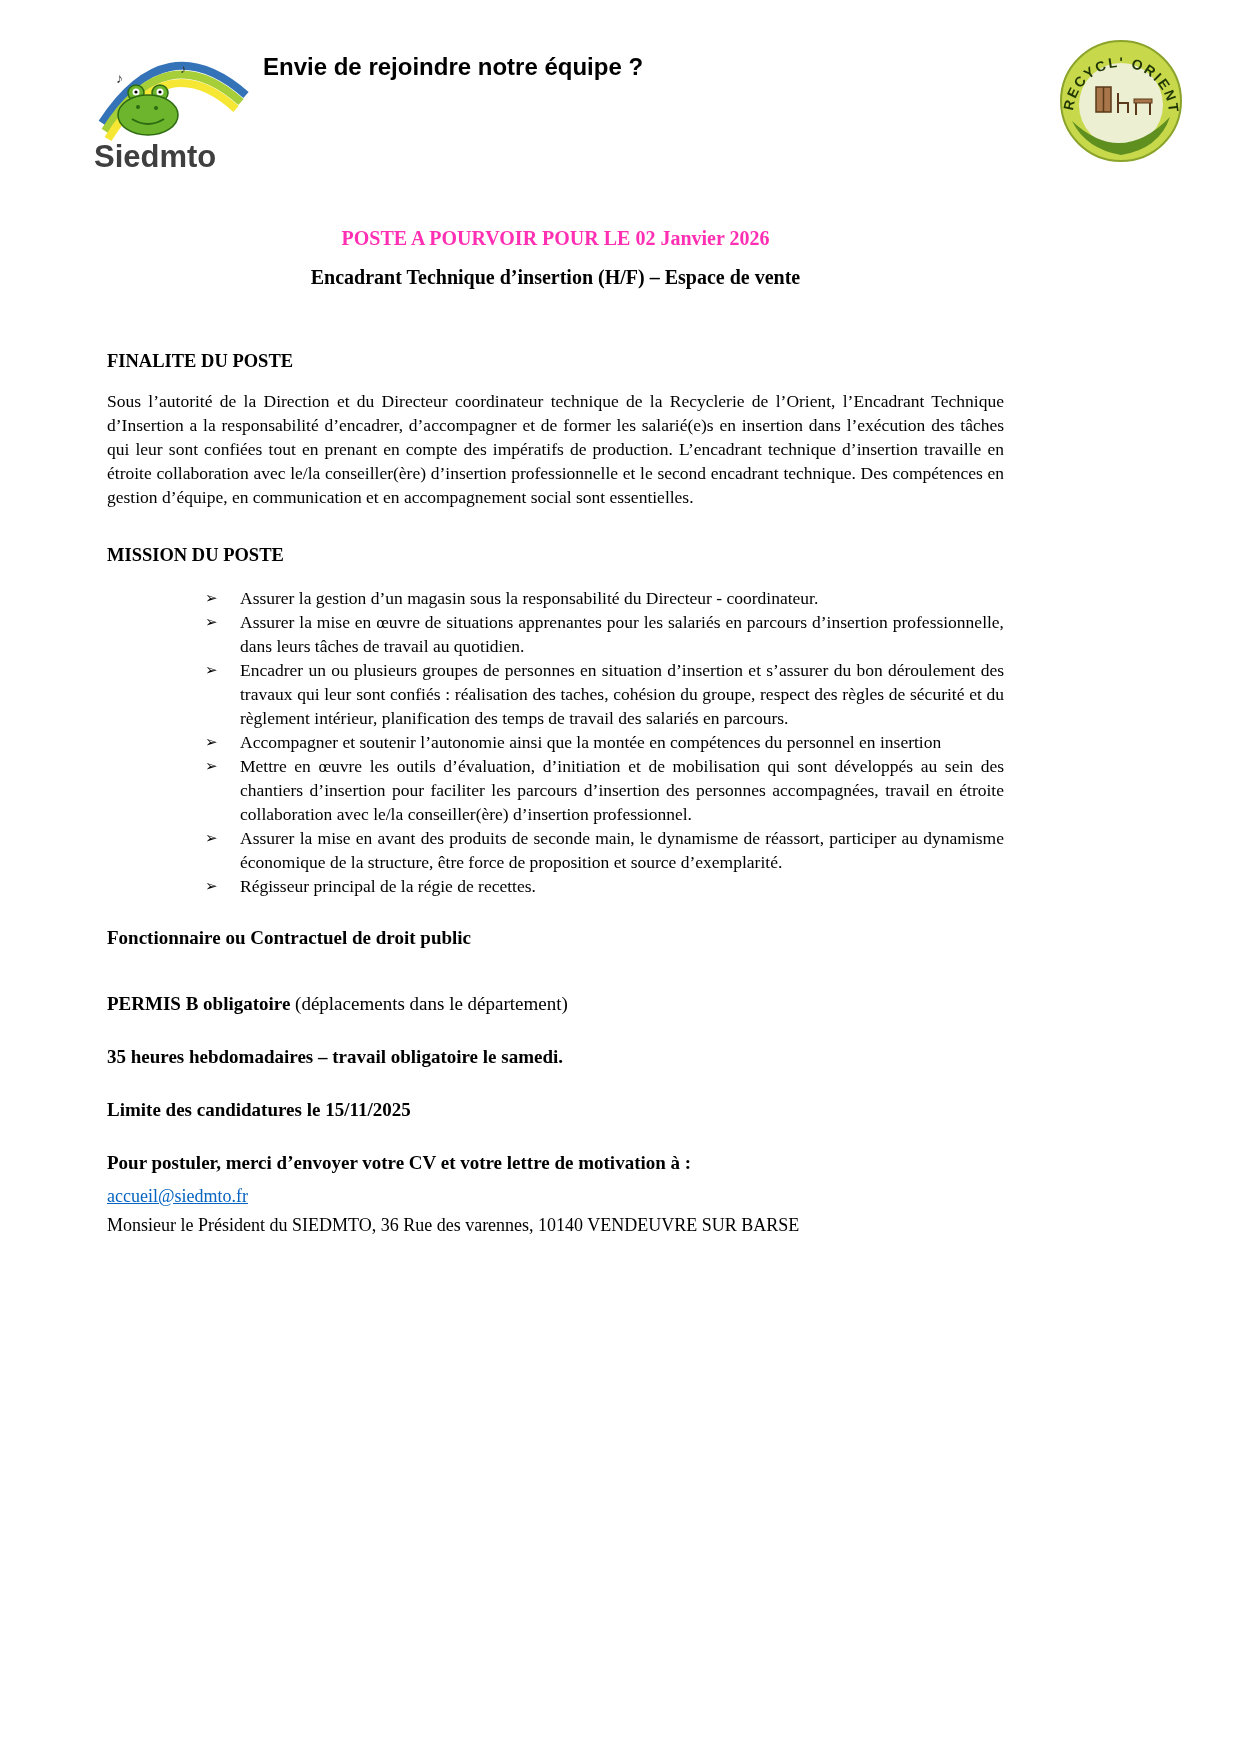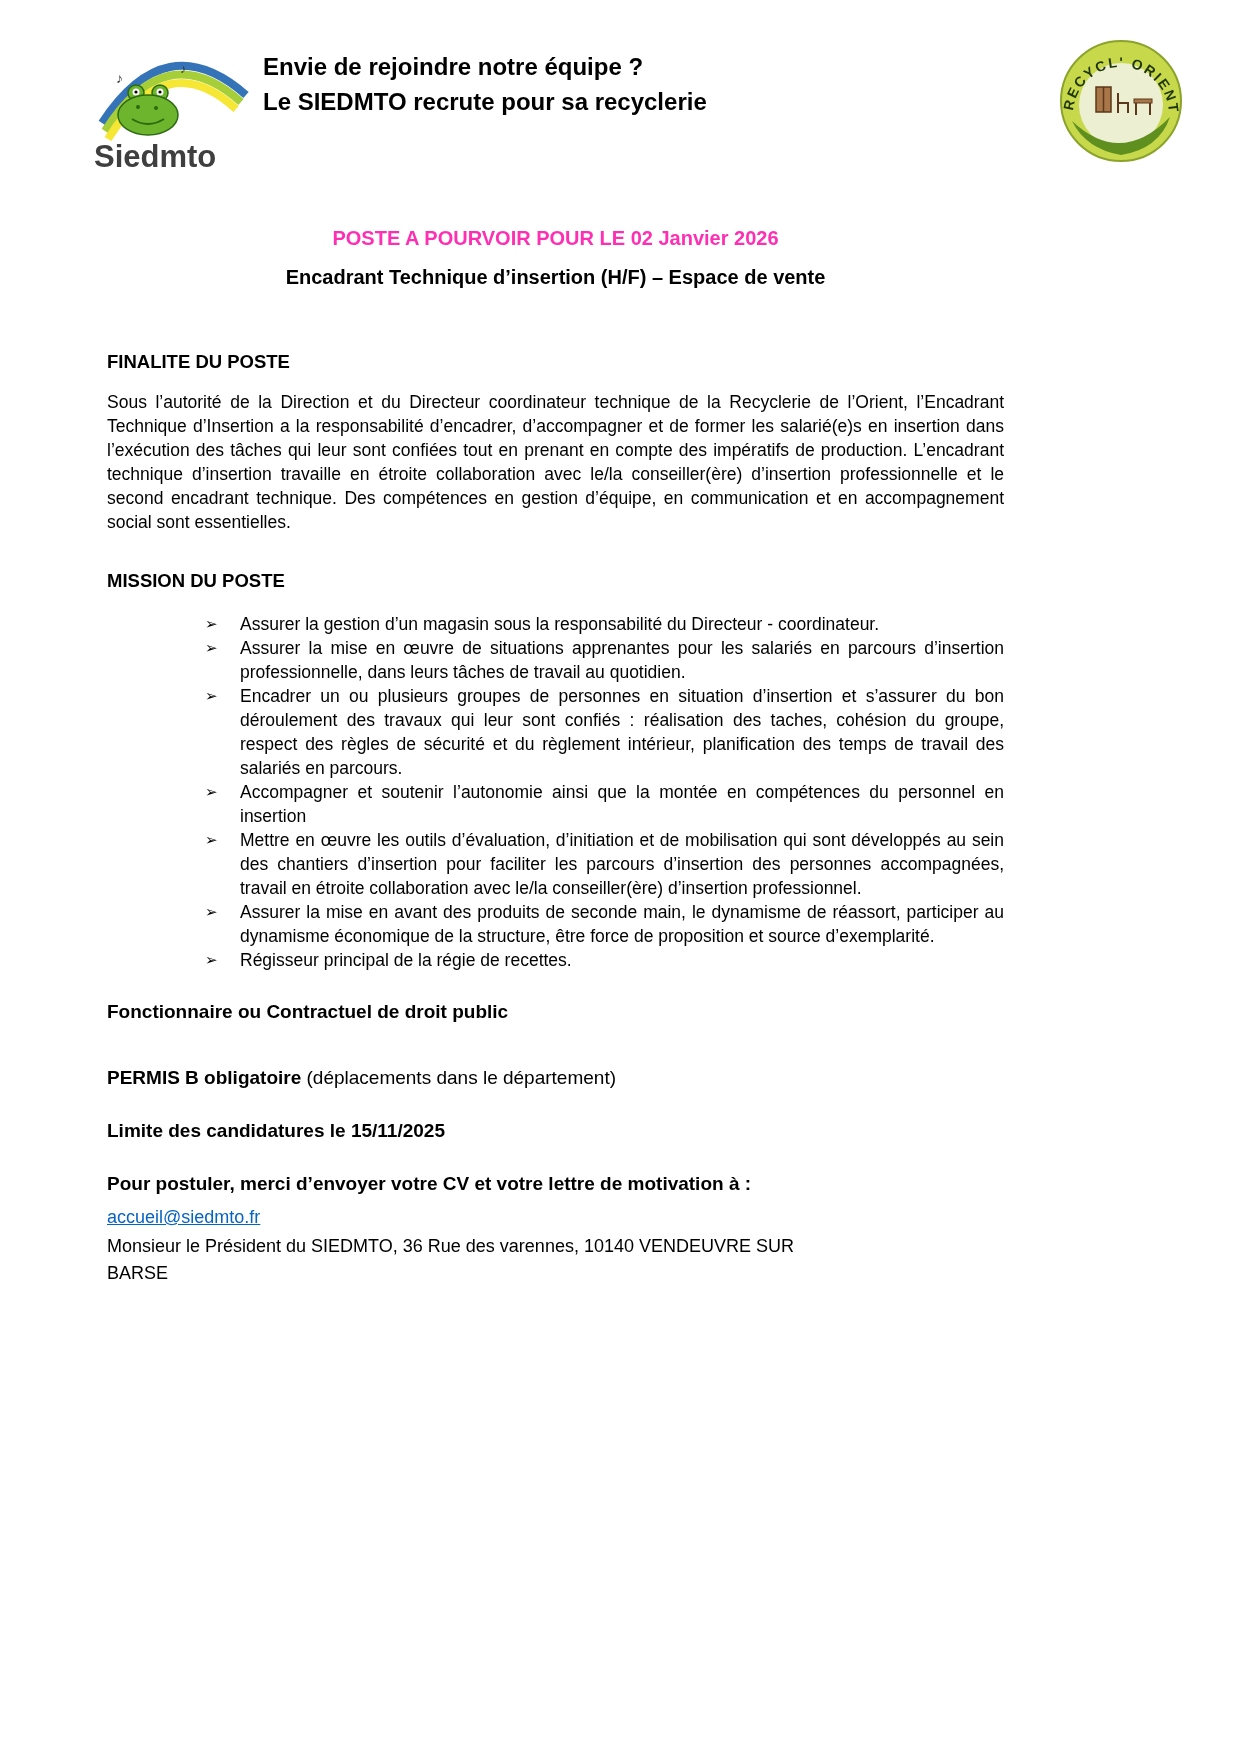--- a/index.html
+++ b/index.html
@@ -28,20 +28,21 @@
     text-align: left;
     font-weight: bold;
     font-size: 24px;
     line-height: 35px;
     padding-top: 14px;
   }
   .logo-right { width: 128px; flex: none; }
   .content {
     width: 897px;
     margin-left: 107px;
+    font-family: Liberation Serif, serif;
   }
   .posting-date {
     margin-top: 46px;
     text-align: center;
     font-weight: bold;
     font-size: 20px;
     color: var(--accent-pink);
   }
   .posting-title {
     margin-top: 16px;
@@ -133,21 +134,20 @@
           <path d="M 44 84 Q 60 94 76 84" fill="none" stroke="#2d6a12" stroke-width="2"></path>
           <circle cx="50" cy="72" r="2" fill="#2d6a12"></circle>
           <circle cx="68" cy="73" r="2" fill="#2d6a12"></circle>
         </g>
         <text x="6" y="132" font-size="31" font-weight="bold" fill="#3f3f3f">Siedmto</text>
       </svg>
     </div>
 
     <div class="header-titles">
       <div>Envie de rejoindre notre équipe ?</div>
-      <div>Le SIEDMTO recrute pour sa recyclerie</div>
     </div>
 
     <div class="logo-right">
       <svg width="126" height="132" viewBox="0 0 126 132">
         <defs>
           <path id="logo-arc" d="M 15 80 A 48 48 0 0 1 111 80"></path>
         </defs>
         <circle cx="63" cy="66" r="60" fill="#C8D84B" stroke="#8aa32a" stroke-width="2"></circle>
         <circle cx="63" cy="70" r="42" fill="#EDEFD3"></circle>
         <path d="M 14 86 Q 63 132 112 82 Q 101 114 63 120 Q 28 114 14 86 Z" fill="#5E8F1F"></path>
@@ -206,20 +206,21 @@
         <span>Régisseur principal de la régie de recettes.</span>
       </li>
     </ul>
 
     <div class="cond">Fonctionnaire ou Contractuel de droit public</div>
 
     <div class="cond first-cond">
       <span>PERMIS B obligatoire</span><span class="regular"> (déplacements dans le département)</span>
     </div>
 
+    <div class="cond">35 heures hebdomadaires – travail obligatoire le samedi.</div>
 
     <div class="cond">Limite des candidatures le 15/11/2025</div>
 
     <div class="cond">Pour postuler, merci d’envoyer votre CV et votre lettre de motivation à :</div>
 
     <div class="email-line">
       <a href="#">accueil@siedmto.fr</a>
     </div>
 
     <p class="address">Monsieur le Président du SIEDMTO, 36 Rue des varennes, 10140 VENDEUVRE SUR BARSE</p>

